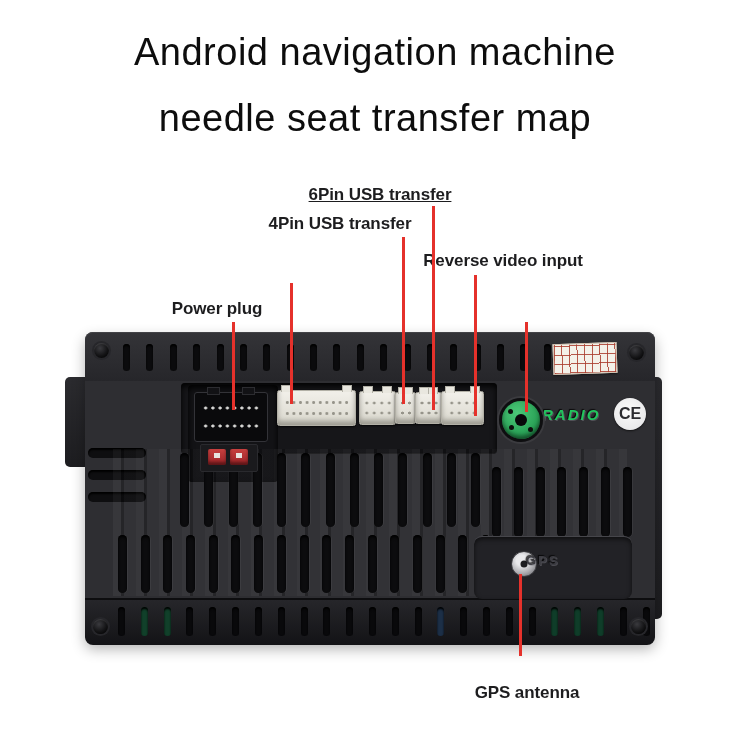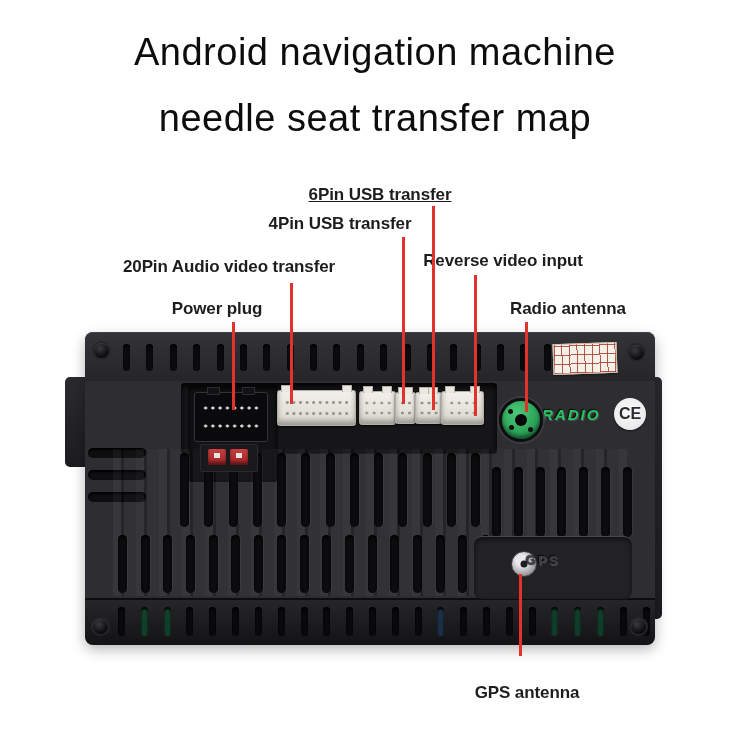--- a/index.html
+++ b/index.html
@@ -167,23 +167,21 @@
 <body>
 
 <div id="stage">
 
   <div class="title-line" id="title1">Android navigation machine</div>
   <div class="title-line" id="title2">needle seat transfer map</div>
 
   <div class="callout" id="cl-pin6">6Pin USB transfer</div>
   <div class="callout" id="cl-pin4">4Pin USB transfer</div>
   <div class="callout" id="cl-rev">Reverse video input</div>
-  <div class="callout" id="cl-pin20">20Pin Audio video transfer</div>
   <div class="callout" id="cl-power">Power plug</div>
-  <div class="callout" id="cl-radio">Radio antenna</div>
   <div class="callout" id="cl-gps">GPS antenna</div>
 
   <div class="leader" id="ln-pin6"></div>
   <div class="leader" id="ln-pin4"></div>
   <div class="leader" id="ln-rev"></div>
   <div class="leader" id="ln-pin20"></div>
   <div class="leader" id="ln-power"></div>
   <div class="leader" id="ln-radio"></div>
   <div class="leader" id="ln-gps"></div>
 

